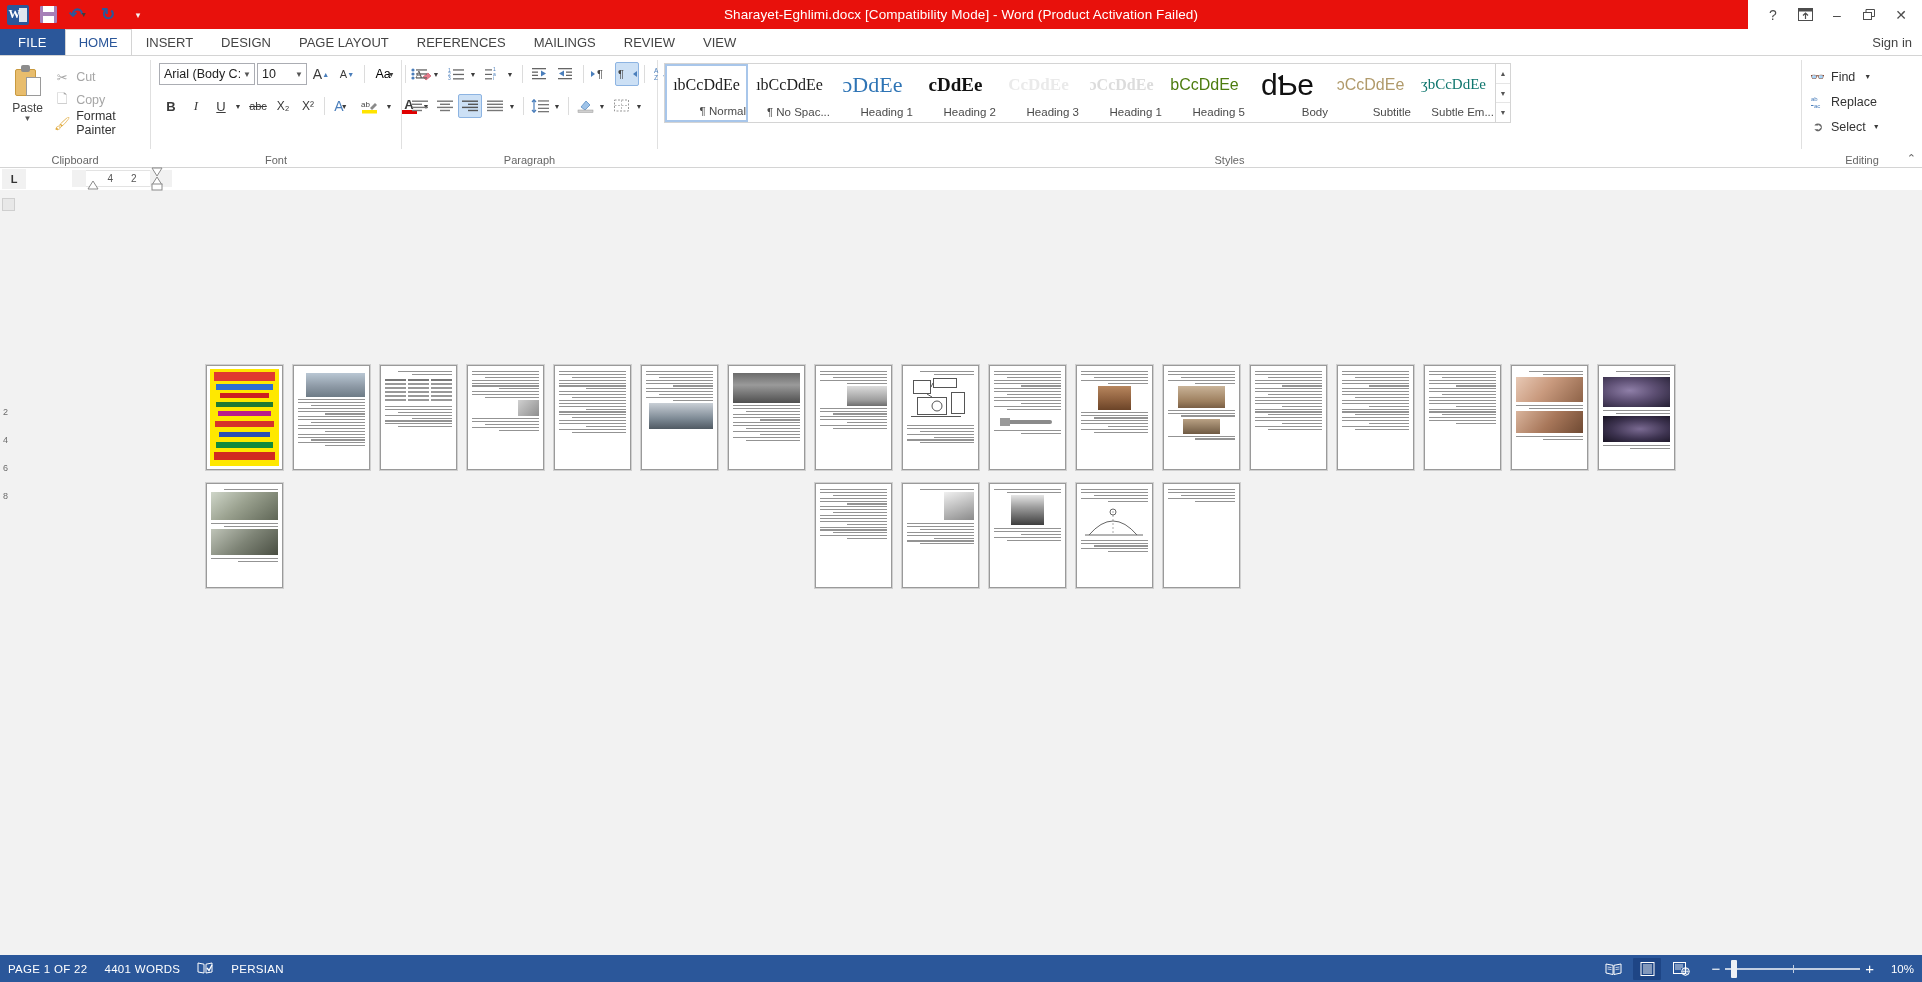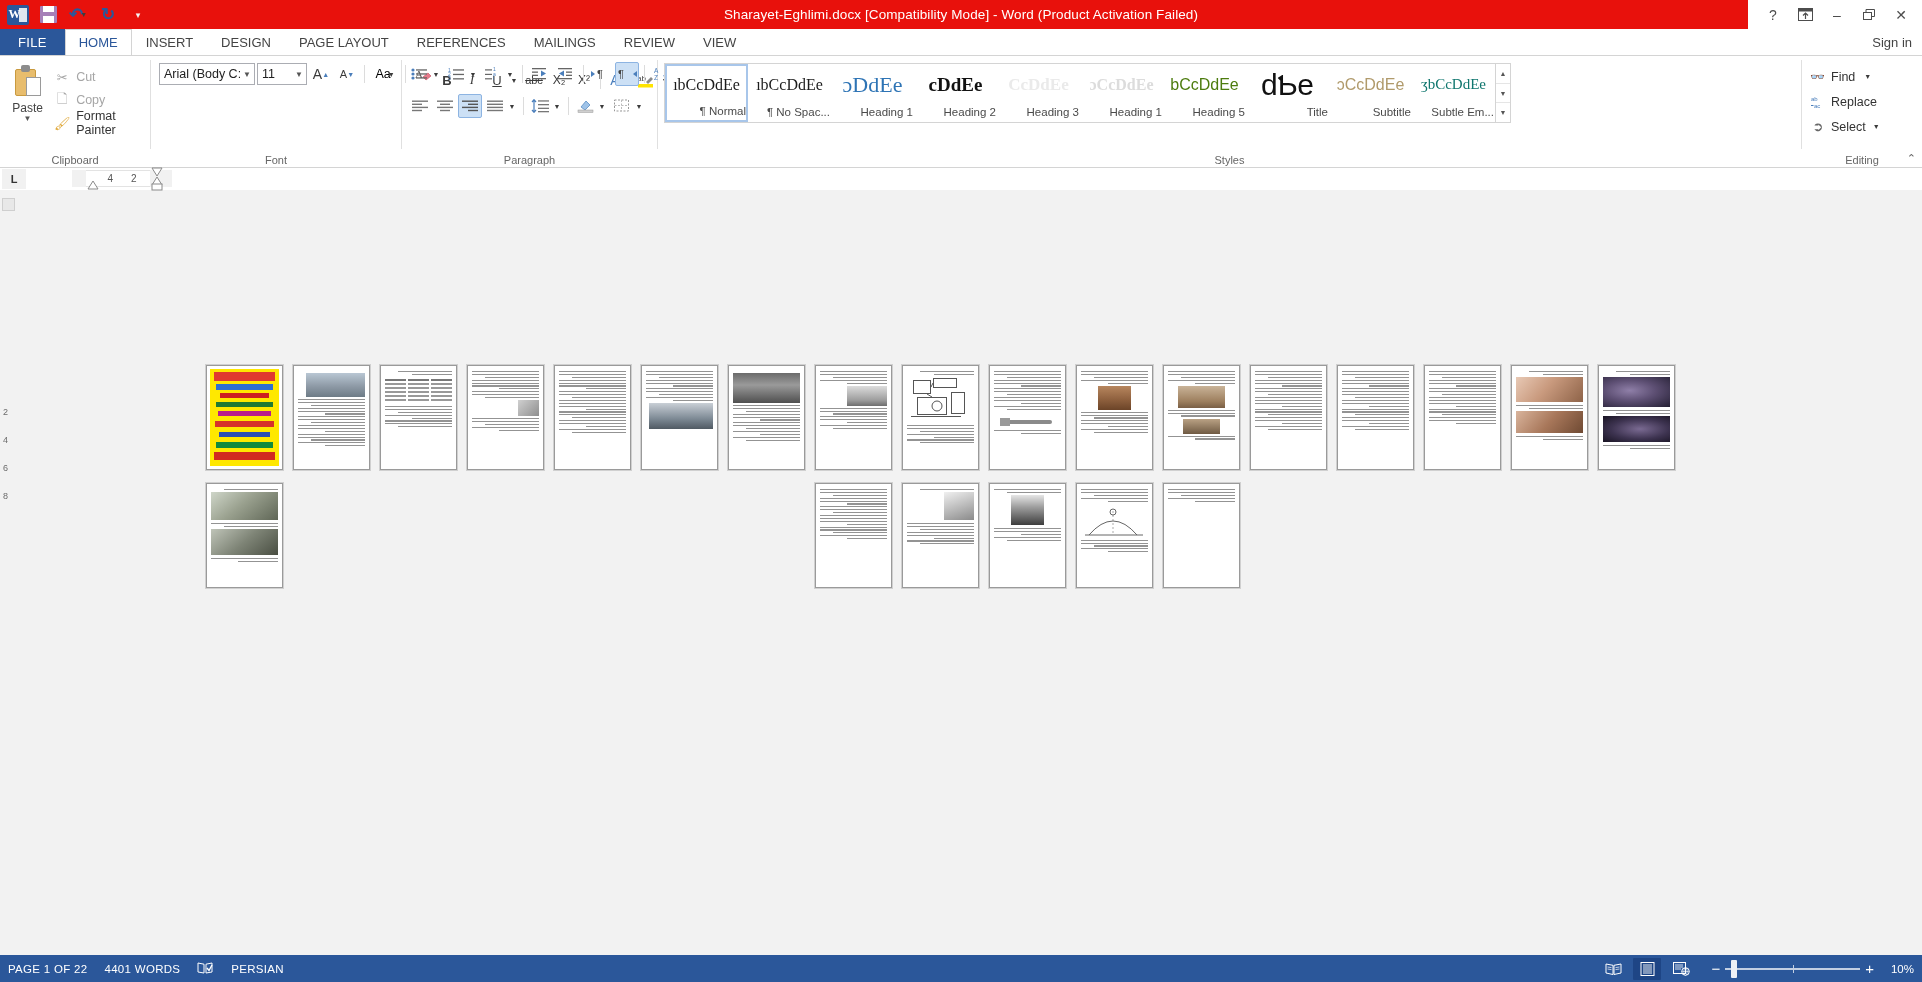--- a/index.html
+++ b/index.html
@@ -312,28 +312,28 @@
             <span class="ic16" style="color:#e0a93b;">🖌</span>
             <span class="lbl" style="color:#333;">Format Painter</span>
           </div>
         </div>
       </div>
       <div class="group-label">Clipboard</div>
     </div>
     <div class="group-sep"></div>
 
     <div class="group font-group">
-      <div class="group-body" style="padding-left:8px;">
+      <div class="group-body" style="flex-direction:column;padding-left:8px;">
         <div class="rowA">
           <div class="combo fontname">
             <span class="cv">Arial (Body C:</span>
             <span class="cc">▼</span>
           </div>
           <div class="combo fontsize">
-            <span class="cv">11</span>
+            <span class="cv">10</span>
             <span class="cc">▼</span>
           </div>
           <div class="rbtn">
             <span style="font-size:14px;">A</span>
               <sup style="font-size:7px;color:#4a7ebb;">▲</sup>
           </div>
           <div class="rbtn">
             <span style="font-size:11px;">A</span>
               <sup style="font-size:7px;color:#4a7ebb;">▼</sup>
           </div>
@@ -587,21 +587,21 @@
           <div class="style-item">
             <div class="style-prev" style="font-family:'Liberation Serif',serif;font-size:16px;font-weight:bold;color:#dcdcdc;">ɔCcDdEe</div>
             <div class="style-name">Heading 1</div>
           </div>
           <div class="style-item">
             <div class="style-prev" style="font-size:16px;color:#4d7c0f;">bCcDdEe</div>
             <div class="style-name">Heading 5</div>
           </div>
           <div class="style-item">
             <div class="style-prev" style="font-size:30px;color:#111;">dƄe</div>
-            <div class="style-name">Title</div>
+            <div class="style-name">Body</div>
           </div>
           <div class="style-item">
             <div class="style-prev" style="font-size:16px;color:#b09a6b;">ɔCcDdEe</div>
             <div class="style-name">Subtitle</div>
           </div>
           <div class="style-item">
             <div class="style-prev" style="font-family:'Liberation Serif',serif;font-size:15px;color:#0f766e;">ʒbCcDdEe</div>
             <div class="style-name">Subtle Em...</div>
           </div>
           <div class="gal-scroll">

